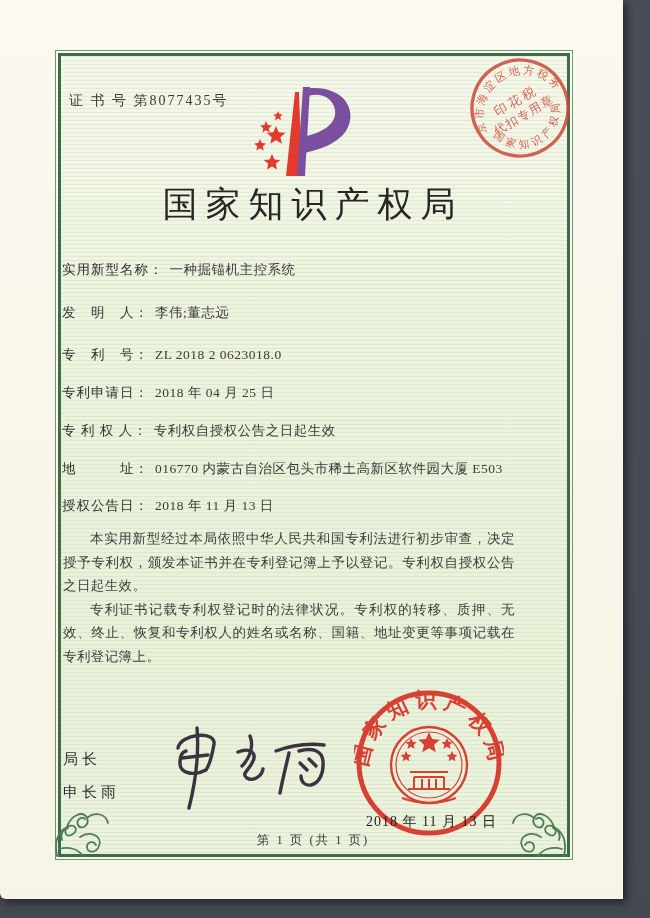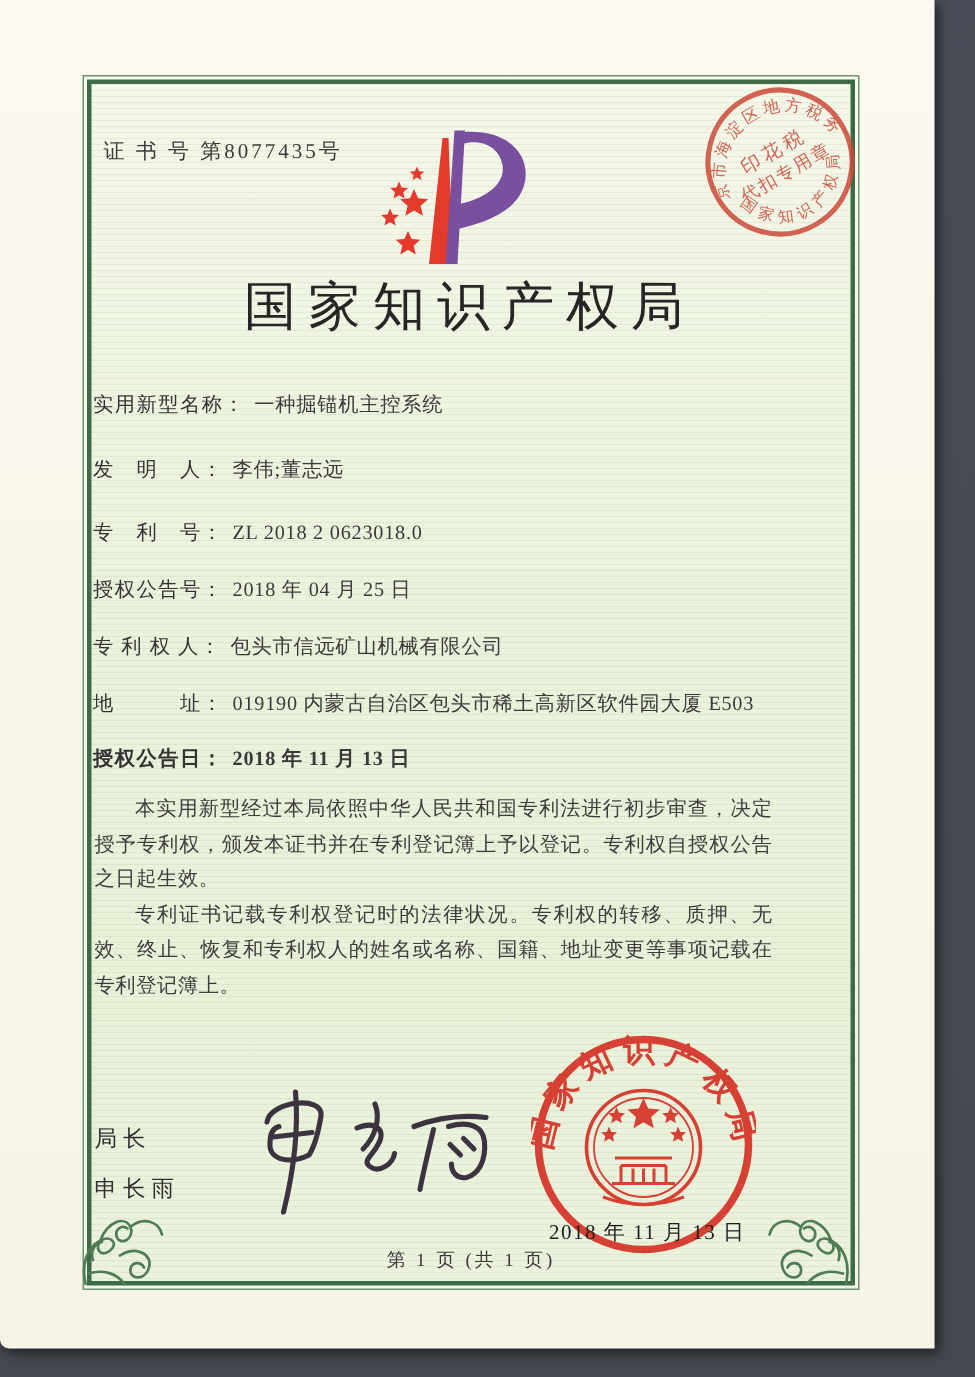--- a/index.html
+++ b/index.html
@@ -32,36 +32,36 @@
   .logo{position:absolute;left:252px;top:78px;width:112px;height:118px;}
   .title{
     position:absolute;left:55px;top:181px;width:516px;text-align:center;
     font-size:35px;letter-spacing:8px;color:#262626;font-weight:500;
   }
   .fields{position:absolute;left:62px;top:0;width:506px;font-size:13.5px;color:#333;}
   .frow{position:absolute;left:0;white-space:nowrap;}
   .flabel{display:inline-block;letter-spacing:1px;}
   .fvalue{margin-left:6px;letter-spacing:.5px;color:#3a3a3a;}
   .r1{top:261px}.r2{top:304px}.r3{top:346px}.r4{top:384px}
-  .r5{top:422px}.r6{top:460px}.r7{top:497px;width:506px;font-weight:bold;}
+  .r5{top:422px}.r6{top:460px}.r7{top:497px;width:506px;}
   .grant-no{position:absolute;left:272px;top:0;white-space:nowrap;}
   .body-text{
     position:absolute;left:63px;top:527px;width:452px;
     font-size:13.5px;line-height:23.5px;color:#3d3d3d;text-align:justify;letter-spacing:.4px;
   }
   .body-text p{margin:0;text-indent:2em;}
   .director{position:absolute;left:63px;top:744px;font-size:15px;letter-spacing:4px;color:#2f2f2f;line-height:33px;font-family:Liberation Mono, monospace;}
   .signature{position:absolute;left:148px;top:718px;width:196px;height:100px;}
   .office-seal{position:absolute;left:354px;top:688px;width:150px;height:150px;opacity:.92;}
   .seal-date{
     position:absolute;left:366px;top:813px;font-size:14px;letter-spacing:1px;color:#1d1d1d;z-index:5;
   }
   .footer{
-    position:absolute;left:44px;top:832px;width:516px;text-align:center;
-    font-size:12.5px;letter-spacing:2px;color:#3a3a3a;padding-left:12px;
+    position:absolute;left:55px;top:832px;width:516px;text-align:center;
+    font-size:12.5px;letter-spacing:2px;color:#3a3a3a;
   }
   .tax-seal{
     position:absolute;left:466px;top:54px;width:108px;height:108px;
     transform:rotate(-30deg);opacity:.85;
   }
   .corner{position:absolute;width:66px;height:66px;}
   .corner-bl{left:50px;top:796px;}
   .corner-br{left:505px;top:796px;transform:scaleX(-1);}
 </style>
 </head>
@@ -96,27 +96,27 @@
     <div class="frow r1">
       <span class="flabel">实用新型名称：</span><span class="fvalue">一种掘锚机主控系统</span>
     </div>
     <div class="frow r2">
       <span class="flabel">发　明　人：</span><span class="fvalue">李伟;董志远</span>
     </div>
     <div class="frow r3">
       <span class="flabel">专　利　号：</span><span class="fvalue">ZL 2018 2 0623018.0</span>
     </div>
     <div class="frow r4">
-      <span class="flabel">授权公告号：</span><span class="fvalue">2018 年 04 月 25 日</span>
+      <span class="flabel">专利申请日：</span><span class="fvalue">2018 年 04 月 25 日</span>
     </div>
     <div class="frow r5">
-      <span class="flabel">专 利 权 人：</span><span class="fvalue">包头市信远矿山机械有限公司</span>
+      <span class="flabel">专 利 权 人：</span><span class="fvalue">专利权自授权公告之日起生效</span>
     </div>
     <div class="frow r6">
-      <span class="flabel">地　　　址：</span><span class="fvalue">019190 内蒙古自治区包头市稀土高新区软件园大厦 E503</span>
+      <span class="flabel">地　　　址：</span><span class="fvalue">016770 内蒙古自治区包头市稀土高新区软件园大厦 E503</span>
     </div>
     <div class="frow r7">
       <span class="flabel">授权公告日：</span><span class="fvalue">2018 年 11 月 13 日</span>
     </div>
   </div>
 
   <div class="body-text">
     <p>本实用新型经过本局依照中华人民共和国专利法进行初步审查，决定授予专利权，颁发本证书并在专利登记簿上予以登记。专利权自授权公告之日起生效。</p>
     <p>专利证书记载专利权登记时的法律状况。专利权的转移、质押、无效、终止、恢复和专利权人的姓名或名称、国籍、地址变更等事项记载在专利登记簿上。</p>
   </div>

